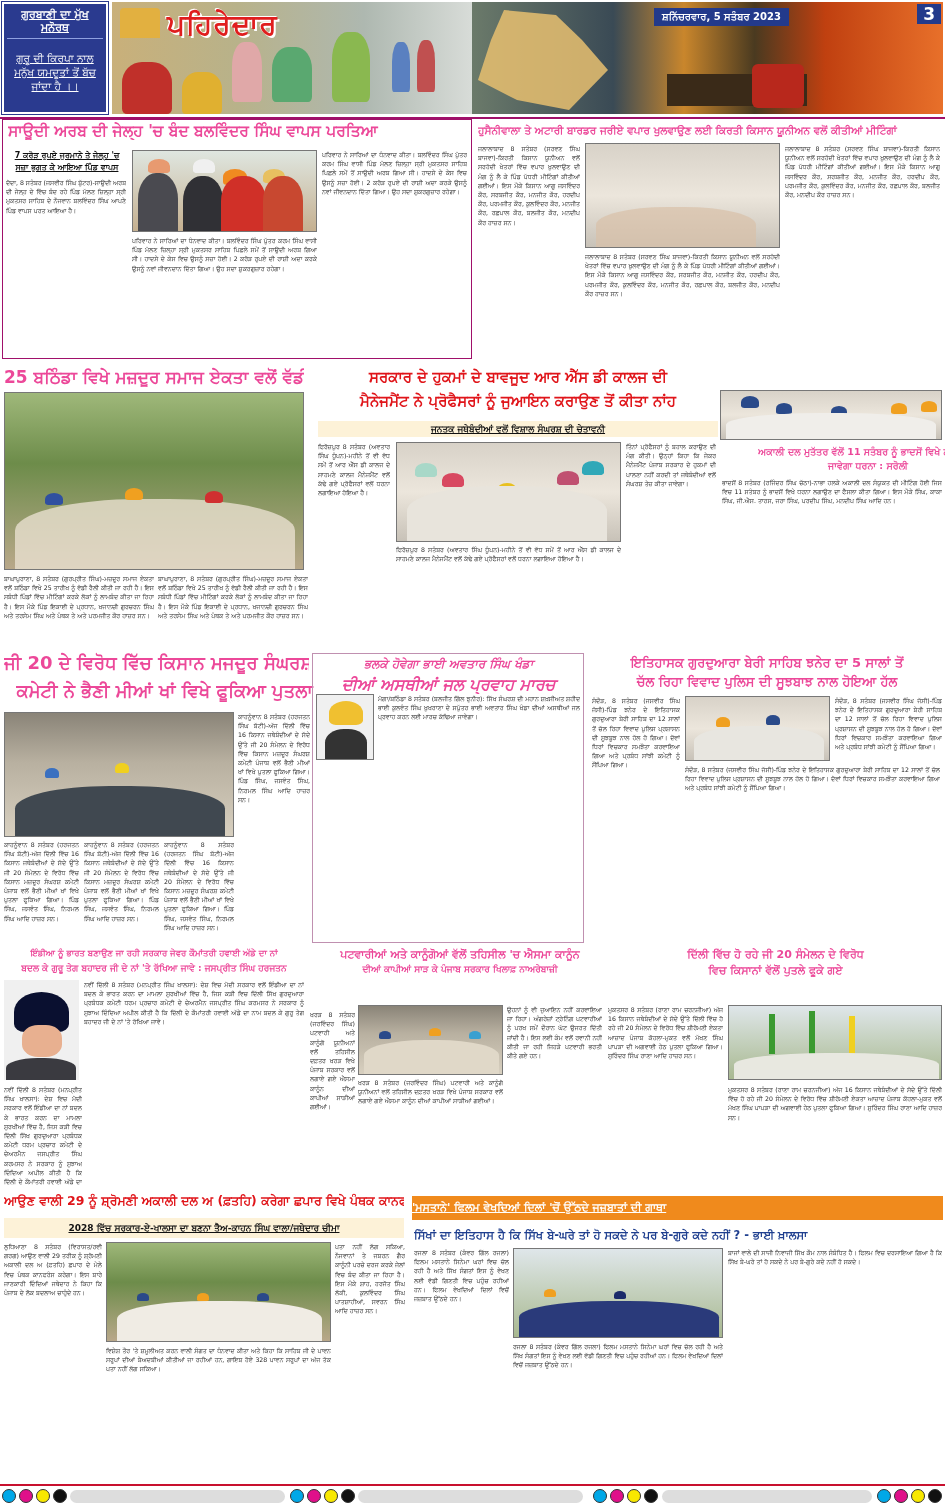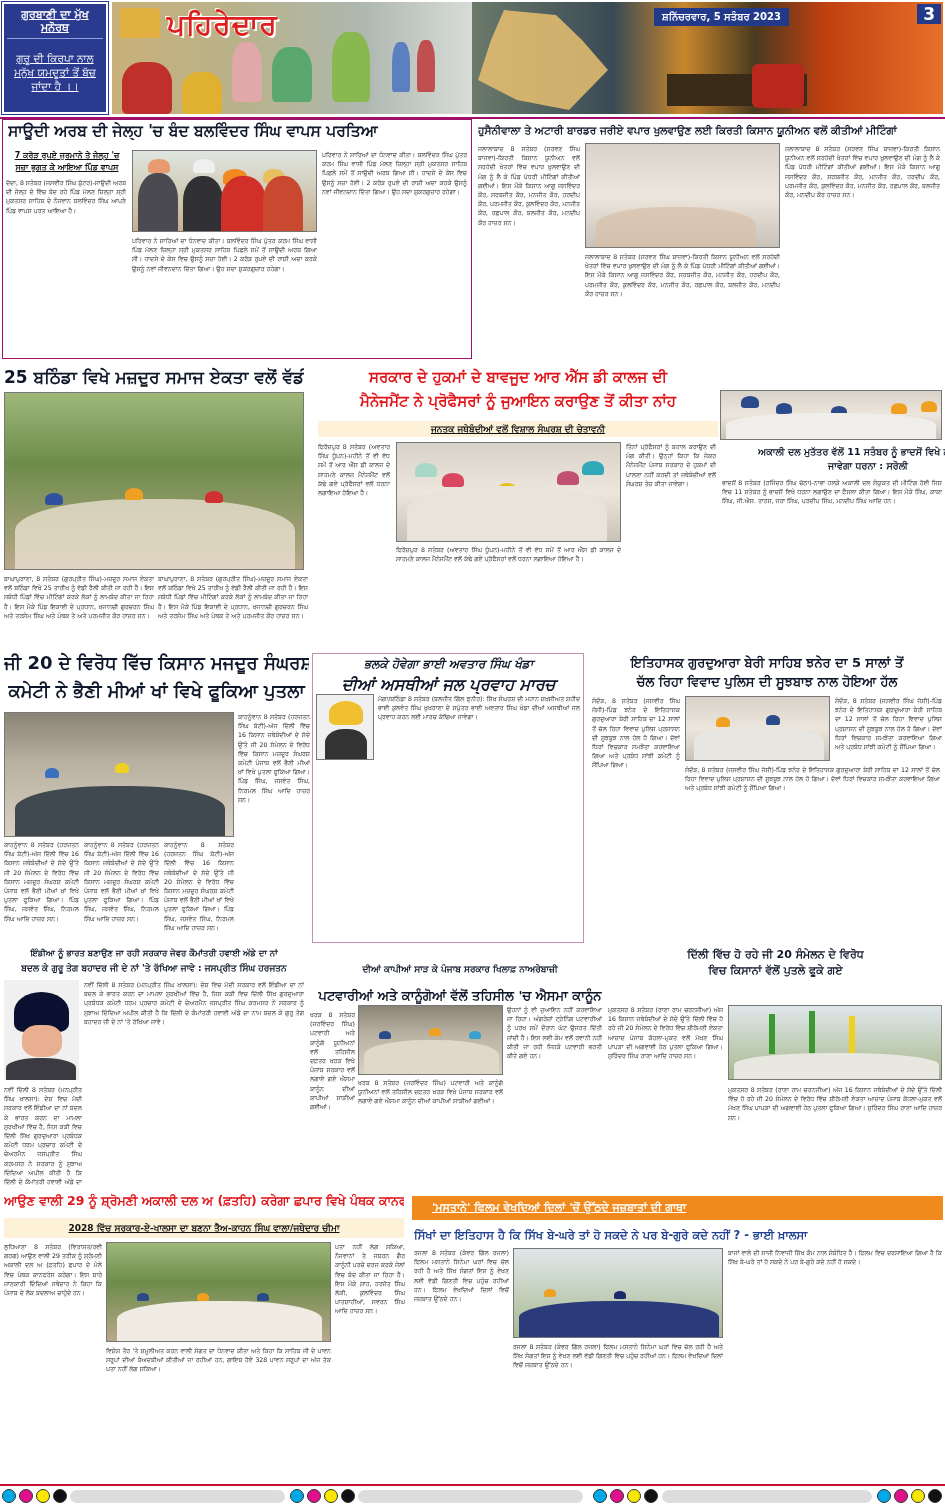--- a/index.html
+++ b/index.html
@@ -24,21 +24,21 @@
   .col { position: absolute; font-size: 6.2px; line-height: 9.2px; color: #222; text-align: justify; overflow: hidden; }
   .photo { position: absolute; overflow: hidden; border: 1px solid #777; }
   .ph-green { background: linear-gradient(180deg,#9fb87a 0%, #6d8c4a 40%, #b9a88a 100%); }
   .ph-room { background: linear-gradient(180deg,#d8d2c8 0%, #ece6dc 50%, #c8c2b8 100%); }
   .ph-street { background: linear-gradient(180deg,#8a8478 0%, #b8b0a0 40%, #d8d0c0 100%); }
   .ph-sky { background: linear-gradient(180deg,#dfe6ea 0%, #c6d2c0 45%, #a8b890 100%); }
   .ph-portrait { background: #f0f0f0; }
   .person { position: absolute; bottom: 0; border-radius: 45% 45% 0 0; }
   .turban { position: absolute; border-radius: 50% 50% 20% 20%; }
 
-  .headline { position: absolute; font-weight: bold; color: #0f172a; white-space: nowrap; overflow: hidden; }
+  .headline { position: absolute; font-weight: bold; color: #ec4899; white-space: nowrap; overflow: hidden; }
   .hl-box { position: absolute; border: 1.5px solid #a0106a; }
   .red { color: #e0151a; }
   .divider-h { position: absolute; height: 1px; background: #888; }
 
   .cmyk { position: absolute; top: 1489px; display: flex; gap: 3px; }
   .cmyk span { width: 14px; height: 14px; border-radius: 50%; display: inline-block; border: 1px solid #333; }
   .pill { position: absolute; top: 1490px; height: 13px; background: #ddd; border-radius: 7px; }
 </style>
 </head>
 <body>
@@ -125,21 +125,21 @@
   <div class="turban" style="left:55px;top:12px;width:16px;height:11px;background:#2a4a8a;"></div>
   <div class="turban" style="left:110px;top:15px;width:16px;height:11px;background:#2a4a8a;"></div>
   <div class="turban" style="left:170px;top:12px;width:16px;height:11px;background:#f0a020;"></div>
   <div class="turban" style="left:200px;top:10px;width:16px;height:11px;background:#f0a020;"></div>
   <div class="person" style="left:5px;width:210px;height:26px;background:#f0eeea;"></div>
 </div>
 <div class="headline" style="left:758px;top:445px;width:220px;font-size:9.5px;white-space:normal;text-align:center;line-height:14px;">ਅਕਾਲੀ ਦਲ ਮੁਤੱਤਰ ਵੱਲੋਂ 11 ਸਤੰਬਰ ਨੂੰ ਭਾਦਸੋਂ ਵਿਖੇ ਲਗਾਇਆ ਜਾਵੇਗਾ ਧਰਨਾ : ਸਰੋਲੀ</div>
 <div class="col" style="left:722px;top:478px;width:220px;height:160px;">ਭਾਦਸੋਂ 8 ਸਤੰਬਰ (ਰਜਿੰਦਰ ਸਿੰਘ ਚੱਠਾ)-ਨਾਭਾ ਹਲਕੇ ਅਕਾਲੀ ਦਲ ਸੰਯੁਕਤ ਦੀ ਮੀਟਿੰਗ ਹੋਈ ਜਿਸ ਵਿਚ 11 ਸਤੰਬਰ ਨੂੰ ਭਾਦਸੋਂ ਵਿਖੇ ਧਰਨਾ ਲਗਾਉਣ ਦਾ ਫੈਸਲਾ ਕੀਤਾ ਗਿਆ। ਇਸ ਮੌਕੇ ਸਿੰਘ, ਕਾਕਾ ਸਿੰਘ, ਜੀ.ਐਸ. ਤਾਰਸ, ਜਰਾ ਸਿੰਘ, ਪਰਦੀਪ ਸਿੰਘ, ਮਨਦੀਪ ਸਿੰਘ ਆਦਿ ਹਨ।</div>
 
 <div class="headline" style="left:4px;top:652px;width:305px;font-size:18px;">ਜੀ 20 ਦੇ ਵਿਰੋਧ ਵਿੱਚ ਕਿਸਾਨ ਮਜਦੂਰ ਸੰਘਰਸ਼</div>
-<div class="headline" style="left:4px;top:680px;width:305px;font-size:18px;text-align:center;">ਕਮੇਟੀ ਨੇ ਭੈਣੀ ਮੀਆਂ ਖਾਂ ਵਿਖੇ ਫੂਕਿਆ ਪੁਤਲਾ</div>
+<div class="headline" style="left:12px;top:680px;width:305px;font-size:18px;text-align:center;">ਕਮੇਟੀ ਨੇ ਭੈਣੀ ਮੀਆਂ ਖਾਂ ਵਿਖੇ ਫੂਕਿਆ ਪੁਤਲਾ</div>
 <div class="photo ph-street" style="left:4px;top:712px;width:230px;height:125px;">
   <div class="person" style="left:10px;width:210px;height:50px;background:#404850;"></div>
   <div class="turban" style="left:40px;top:55px;width:14px;height:10px;background:#3a70c0;"></div>
   <div class="turban" style="left:110px;top:50px;width:14px;height:10px;background:#f0d020;"></div>
 </div>
 <div class="col" style="left:4px;top:840px;width:75px;height:100px;">ਕਾਹਨੂੰਵਾਨ 8 ਸਤੰਬਰ (ਹਰਜਤਨ ਸਿੰਘ ਬੱਟੀ)-ਅੱਜ ਦਿੱਲੀ ਵਿੱਚ 16 ਕਿਸਾਨ ਜਥੇਬੰਦੀਆਂ ਦੇ ਸੱਦੇ ਉੱਤੇ ਜੀ 20 ਸੰਮੇਲਨ ਦੇ ਵਿਰੋਧ ਵਿੱਚ ਕਿਸਾਨ ਮਜ਼ਦੂਰ ਸੰਘਰਸ਼ ਕਮੇਟੀ ਪੰਜਾਬ ਵਲੋਂ ਭੈਣੀ ਮੀਆਂ ਖਾਂ ਵਿਖੇ ਪੁਤਲਾ ਫੂਕਿਆ ਗਿਆ। ਪਿੰਡ ਸਿੰਘ, ਜਸਵੰਤ ਸਿੰਘ, ਨਿਰਮਲ ਸਿੰਘ ਆਦਿ ਹਾਜ਼ਰ ਸਨ।</div>
 <div class="col" style="left:84px;top:840px;width:75px;height:100px;">ਕਾਹਨੂੰਵਾਨ 8 ਸਤੰਬਰ (ਹਰਜਤਨ ਸਿੰਘ ਬੱਟੀ)-ਅੱਜ ਦਿੱਲੀ ਵਿੱਚ 16 ਕਿਸਾਨ ਜਥੇਬੰਦੀਆਂ ਦੇ ਸੱਦੇ ਉੱਤੇ ਜੀ 20 ਸੰਮੇਲਨ ਦੇ ਵਿਰੋਧ ਵਿੱਚ ਕਿਸਾਨ ਮਜ਼ਦੂਰ ਸੰਘਰਸ਼ ਕਮੇਟੀ ਪੰਜਾਬ ਵਲੋਂ ਭੈਣੀ ਮੀਆਂ ਖਾਂ ਵਿਖੇ ਪੁਤਲਾ ਫੂਕਿਆ ਗਿਆ। ਪਿੰਡ ਸਿੰਘ, ਜਸਵੰਤ ਸਿੰਘ, ਨਿਰਮਲ ਸਿੰਘ ਆਦਿ ਹਾਜ਼ਰ ਸਨ।</div>
 <div class="col" style="left:164px;top:840px;width:70px;height:100px;">ਕਾਹਨੂੰਵਾਨ 8 ਸਤੰਬਰ (ਹਰਜਤਨ ਸਿੰਘ ਬੱਟੀ)-ਅੱਜ ਦਿੱਲੀ ਵਿੱਚ 16 ਕਿਸਾਨ ਜਥੇਬੰਦੀਆਂ ਦੇ ਸੱਦੇ ਉੱਤੇ ਜੀ 20 ਸੰਮੇਲਨ ਦੇ ਵਿਰੋਧ ਵਿੱਚ ਕਿਸਾਨ ਮਜ਼ਦੂਰ ਸੰਘਰਸ਼ ਕਮੇਟੀ ਪੰਜਾਬ ਵਲੋਂ ਭੈਣੀ ਮੀਆਂ ਖਾਂ ਵਿਖੇ ਪੁਤਲਾ ਫੂਕਿਆ ਗਿਆ। ਪਿੰਡ ਸਿੰਘ, ਜਸਵੰਤ ਸਿੰਘ, ਨਿਰਮਲ ਸਿੰਘ ਆਦਿ ਹਾਜ਼ਰ ਸਨ।</div>
 <div class="col" style="left:238px;top:712px;width:72px;height:228px;">ਕਾਹਨੂੰਵਾਨ 8 ਸਤੰਬਰ (ਹਰਜਤਨ ਸਿੰਘ ਬੱਟੀ)-ਅੱਜ ਦਿੱਲੀ ਵਿੱਚ 16 ਕਿਸਾਨ ਜਥੇਬੰਦੀਆਂ ਦੇ ਸੱਦੇ ਉੱਤੇ ਜੀ 20 ਸੰਮੇਲਨ ਦੇ ਵਿਰੋਧ ਵਿੱਚ ਕਿਸਾਨ ਮਜ਼ਦੂਰ ਸੰਘਰਸ਼ ਕਮੇਟੀ ਪੰਜਾਬ ਵਲੋਂ ਭੈਣੀ ਮੀਆਂ ਖਾਂ ਵਿਖੇ ਪੁਤਲਾ ਫੂਕਿਆ ਗਿਆ। ਪਿੰਡ ਸਿੰਘ, ਜਸਵੰਤ ਸਿੰਘ, ਨਿਰਮਲ ਸਿੰਘ ਆਦਿ ਹਾਜ਼ਰ ਸਨ।</div>
 
@@ -166,21 +166,21 @@
 <div class="headline" style="left:4px;top:948px;width:300px;font-size:8.5px;text-align:center;">ਇੰਡੀਆ ਨੂੰ ਭਾਰਤ ਬਣਾਉਣ ਜਾ ਰਹੀ ਸਰਕਾਰ ਜੇਵਰ ਕੌਮਾਂਤਰੀ ਹਵਾਈ ਅੱਡੇ ਦਾ ਨਾਂ</div>
 <div class="headline" style="left:4px;top:963px;width:300px;font-size:9px;text-align:center;">ਬਦਲ ਕੇ ਗੁਰੂ ਤੇਗ ਬਹਾਦਰ ਜੀ ਦੇ ਨਾਂ 'ਤੇ ਰੱਖਿਆ ਜਾਵੇ : ਜਸਪ੍ਰੀਤ ਸਿੰਘ ਹਰਜਤਨ</div>
 <div class="photo ph-portrait" style="left:4px;top:980px;width:75px;height:100px;border:none;">
   <div class="turban" style="left:10px;top:12px;width:55px;height:40px;background:#0a1030;"></div>
   <div style="position:absolute;left:18px;top:45px;width:40px;height:32px;background:#e8b090;border-radius:40%;"></div>
   <div class="person" style="left:2px;width:70px;height:22px;background:#3a3a40;"></div>
 </div>
 <div class="col" style="left:84px;top:980px;width:220px;height:205px;">ਨਵੀਂ ਦਿੱਲੀ 8 ਸਤੰਬਰ (ਮਨਪ੍ਰੀਤ ਸਿੰਘ ਖਾਲਸਾ): ਦੇਸ਼ ਵਿਚ ਮੋਦੀ ਸਰਕਾਰ ਵਲੋਂ ਇੰਡੀਆ ਦਾ ਨਾਂ ਬਦਲ ਕੇ ਭਾਰਤ ਕਰਨ ਦਾ ਮਾਮਲਾ ਸੁਰਖੀਆਂ ਵਿੱਚ ਹੈ, ਜਿਸ ਕੜੀ ਵਿਚ ਦਿੱਲੀ ਸਿੱਖ ਗੁਰਦੁਆਰਾ ਪ੍ਰਬੰਧਕ ਕਮੇਟੀ ਧਰਮ ਪ੍ਰਚਾਰ ਕਮੇਟੀ ਦੇ ਚੇਅਰਮੈਨ ਜਸਪ੍ਰੀਤ ਸਿੰਘ ਕਰਮਸਰ ਨੇ ਸਰਕਾਰ ਨੂੰ ਸੁਝਾਅ ਦਿੰਦਿਆ ਅਪੀਲ ਕੀਤੀ ਹੈ ਕਿ ਦਿੱਲੀ ਦੇ ਕੌਮਾਂਤਰੀ ਹਵਾਈ ਅੱਡੇ ਦਾ ਨਾਮ ਬਦਲ ਕੇ ਗੁਰੂ ਤੇਗ ਬਹਾਦਰ ਜੀ ਦੇ ਨਾਂ 'ਤੇ ਰੱਖਿਆ ਜਾਵੇ।</div>
 <div class="col" style="left:4px;top:1085px;width:78px;height:100px;">ਨਵੀਂ ਦਿੱਲੀ 8 ਸਤੰਬਰ (ਮਨਪ੍ਰੀਤ ਸਿੰਘ ਖਾਲਸਾ): ਦੇਸ਼ ਵਿਚ ਮੋਦੀ ਸਰਕਾਰ ਵਲੋਂ ਇੰਡੀਆ ਦਾ ਨਾਂ ਬਦਲ ਕੇ ਭਾਰਤ ਕਰਨ ਦਾ ਮਾਮਲਾ ਸੁਰਖੀਆਂ ਵਿੱਚ ਹੈ, ਜਿਸ ਕੜੀ ਵਿਚ ਦਿੱਲੀ ਸਿੱਖ ਗੁਰਦੁਆਰਾ ਪ੍ਰਬੰਧਕ ਕਮੇਟੀ ਧਰਮ ਪ੍ਰਚਾਰ ਕਮੇਟੀ ਦੇ ਚੇਅਰਮੈਨ ਜਸਪ੍ਰੀਤ ਸਿੰਘ ਕਰਮਸਰ ਨੇ ਸਰਕਾਰ ਨੂੰ ਸੁਝਾਅ ਦਿੰਦਿਆ ਅਪੀਲ ਕੀਤੀ ਹੈ ਕਿ ਦਿੱਲੀ ਦੇ ਕੌਮਾਂਤਰੀ ਹਵਾਈ ਅੱਡੇ ਦਾ ਨਾਮ ਬਦਲ ਕੇ ਗੁਰੂ ਤੇਗ ਬਹਾਦਰ ਜੀ ਦੇ ਨਾਂ 'ਤੇ ਰੱਖਿਆ ਜਾਵੇ।</div>
 
-<div class="headline" style="left:310px;top:948px;width:300px;font-size:13px;text-align:center;margin-top:40px;">ਪਟਵਾਰੀਆਂ ਅਤੇ ਕਾਨੂੰਗੋਆਂ ਵੱਲੋਂ ਤਹਿਸੀਲ 'ਚ ਐਸਮਾ ਕਾਨੂੰਨ</div>
+<div class="headline" style="left:310px;top:948px;width:300px;font-size:11px;text-align:center;">ਪਟਵਾਰੀਆਂ ਅਤੇ ਕਾਨੂੰਗੋਆਂ ਵੱਲੋਂ ਤਹਿਸੀਲ 'ਚ ਐਸਮਾ ਕਾਨੂੰਨ</div>
 <div class="headline" style="left:310px;top:964px;width:300px;font-size:9px;text-align:center;">ਦੀਆਂ ਕਾਪੀਆਂ ਸਾੜ ਕੇ ਪੰਜਾਬ ਸਰਕਾਰ ਖਿਲਾਫ਼ ਨਾਅਰੇਬਾਜ਼ੀ</div>
 <div class="col" style="left:310px;top:1010px;width:45px;height:175px;">ਖਰੜ 8 ਸਤੰਬਰ (ਜਰਵਿੰਦਰ ਸਿੰਘ) ਪਟਵਾਰੀ ਅਤੇ ਕਾਨੂੰਗੋ ਯੂਨੀਅਨਾਂ ਵਲੋਂ ਤਹਿਸੀਲ ਦਫ਼ਤਰ ਖਰੜ ਵਿਖੇ ਪੰਜਾਬ ਸਰਕਾਰ ਵਲੋਂ ਲਗਾਏ ਗਏ ਐਸਮਾ ਕਾਨੂੰਨ ਦੀਆਂ ਕਾਪੀਆਂ ਸਾੜੀਆਂ ਗਈਆਂ।</div>
 <div class="photo ph-street" style="left:358px;top:1005px;width:145px;height:70px;">
   <div class="person" style="left:5px;width:135px;height:34px;background:#e0d8c8;"></div>
   <div class="turban" style="left:20px;top:25px;width:12px;height:8px;background:#2a4a8a;"></div>
   <div class="turban" style="left:70px;top:22px;width:12px;height:8px;background:#f0a020;"></div>
   <div class="turban" style="left:110px;top:25px;width:12px;height:8px;background:#3aa0d0;"></div>
 </div>
 <div class="col" style="left:358px;top:1078px;width:145px;height:107px;">ਖਰੜ 8 ਸਤੰਬਰ (ਜਰਵਿੰਦਰ ਸਿੰਘ) ਪਟਵਾਰੀ ਅਤੇ ਕਾਨੂੰਗੋ ਯੂਨੀਅਨਾਂ ਵਲੋਂ ਤਹਿਸੀਲ ਦਫ਼ਤਰ ਖਰੜ ਵਿਖੇ ਪੰਜਾਬ ਸਰਕਾਰ ਵਲੋਂ ਲਗਾਏ ਗਏ ਐਸਮਾ ਕਾਨੂੰਨ ਦੀਆਂ ਕਾਪੀਆਂ ਸਾੜੀਆਂ ਗਈਆਂ।</div>
 <div class="col" style="left:507px;top:1005px;width:95px;height:180px;">ਉਹਨਾਂ ਨੂੰ ਵੀ ਜੁਆਇਨ ਨਹੀਂ ਕਰਵਾਇਆ ਜਾ ਰਿਹਾ। ਅੰਗਰੇਜ਼ਾਂ ਟ੍ਰੇਨਿੰਗ ਪਟਵਾਰੀਆਂ ਨੂੰ ਪਰਖ ਸਮੇਂ ਦੌਰਾਨ ਘੱਟ ਉਜਰਤ ਦਿੱਤੀ ਜਾਂਦੀ ਹੈ। ਇਸ ਲਈ ਕੰਮ ਵਲੋਂ ਰਵਾਨੀ ਨਹੀਂ ਕੀਤੀ ਜਾ ਰਹੀ ਜਿਹੜੇ ਪਟਵਾਰੀ ਭਰਤੀ ਕੀਤੇ ਗਏ ਹਨ।</div>
@@ -201,21 +201,21 @@
 <div class="col" style="left:4px;top:1242px;width:98px;height:240px;">ਲੁਧਿਆਣਾ 8 ਸਤੰਬਰ (ਵਿਰਾਸਤ/ਰਵੀ ਗਰਗ) ਆਉਣ ਵਾਲੀ 29 ਤਰੀਕ ਨੂੰ ਸ਼੍ਰੋਮਣੀ ਅਕਾਲੀ ਦਲ ਅ (ਫ਼ਤਹਿ) ਛਪਾਰ ਦੇ ਮੇਲੇ ਵਿਚ ਪੰਥਕ ਕਾਨਫਰੰਸ ਕਰੇਗਾ। ਇਸ ਬਾਰੇ ਜਾਣਕਾਰੀ ਦਿੰਦਿਆਂ ਜਥੇਦਾਰ ਨੇ ਕਿਹਾ ਕਿ ਪੰਜਾਬ ਦੇ ਲੋਕ ਬਦਲਾਅ ਚਾਹੁੰਦੇ ਹਨ।</div>
 <div class="photo ph-green" style="left:106px;top:1242px;width:225px;height:100px;">
   <div class="person" style="left:10px;width:205px;height:40px;background:#f0ece4;"></div>
   <div class="turban" style="left:30px;top:50px;width:12px;height:8px;background:#2a4a8a;"></div>
   <div class="turban" style="left:90px;top:50px;width:12px;height:8px;background:#f0a020;"></div>
   <div class="turban" style="left:150px;top:50px;width:12px;height:8px;background:#2a4a8a;"></div>
 </div>
 <div class="col" style="left:106px;top:1346px;width:225px;height:136px;">ਵਿਸ਼ੇਸ਼ ਤੌਰ 'ਤੇ ਸ਼ਮੂਲੀਅਤ ਕਰਨ ਵਾਲੀ ਸੰਗਤ ਦਾ ਧੰਨਵਾਦ ਕੀਤਾ ਅਤੇ ਕਿਹਾ ਕਿ ਸਾਹਿਬ ਜੀ ਦੇ ਪਾਵਨ ਸਰੂਪਾਂ ਦੀਆਂ ਬੇਅਦਬੀਆਂ ਕੀਤੀਆਂ ਜਾ ਰਹੀਆਂ ਹਨ, ਗਾਇਬ ਹੋਏ 328 ਪਾਵਨ ਸਰੂਪਾਂ ਦਾ ਅੱਜ ਤੱਕ ਪਤਾ ਨਹੀਂ ਲੱਗ ਸਕਿਆ।</div>
 <div class="col" style="left:335px;top:1242px;width:70px;height:240px;">ਪਤਾ ਨਹੀਂ ਲੱਗ ਸਕਿਆ, ਨੌਜਵਾਨਾਂ ਤੇ ਜਬਰਨ ਗੈਰ ਕਾਨੂੰਨੀ ਪਰਚੇ ਦਰਜ ਕਰਕੇ ਜੇਲਾਂ ਵਿਚ ਬੰਦ ਕੀਤਾ ਜਾ ਰਿਹਾ ਹੈ। ਇਸ ਮੌਕੇ ਸ਼ਾਹ, ਹਰਜੋਤ ਸਿੰਘ ਲੱਕੀ, ਕੁਲਵਿੰਦਰ ਸਿੰਘ ਪਾਤਸ਼ਾਹੀਆਂ, ਸਵਰਨ ਸਿੰਘ ਆਦਿ ਹਾਜ਼ਰ ਸਨ।</div>
 
-<div class="abs" style="left:412px;top:1196px;width:531px;height:24px;background:#f08a1c;color:#fff;font-size:11px;font-weight:bold;line-height:24px;padding-left:20px;">'ਮਸਤਾਨੇ' ਫਿਲਮ ਵੇਖਦਿਆਂ ਦਿਲਾਂ 'ਚੋਂ ਉੱਠਦੇ ਜਜ਼ਬਾਤਾਂ ਦੀ ਗਾਥਾ</div>
+<div class="abs" style="left:412px;top:1196px;width:531px;height:24px;background:#f08a1c;color:#fff;font-size:11px;font-weight:bold;line-height:24px;">'ਮਸਤਾਨੇ' ਫਿਲਮ ਵੇਖਦਿਆਂ ਦਿਲਾਂ 'ਚੋਂ ਉੱਠਦੇ ਜਜ਼ਬਾਤਾਂ ਦੀ ਗਾਥਾ</div>
 <div class="headline" style="left:414px;top:1228px;width:530px;font-size:11.5px;color:#1f3f8f;">ਸਿੱਖਾਂ ਦਾ ਇਤਿਹਾਸ ਹੈ ਕਿ ਸਿੱਖ ਬੇ-ਘਰੇ ਤਾਂ ਹੋ ਸਕਦੇ ਨੇ ਪਰ ਬੇ-ਗੁਰੇ ਕਦੇ ਨਹੀਂ ? - ਭਾਈ ਖ਼ਾਲਸਾ</div>
 <div class="col" style="left:414px;top:1248px;width:95px;height:234px;">ਰਜਲਾ 8 ਸਤੰਬਰ (ਕੰਵਰ ਗਿੱਲ ਰਜਲਾ) ਫਿਲਮ ਮਸਤਾਨੇ ਸਿਨੇਮਾ ਘਰਾਂ ਵਿਚ ਚੱਲ ਰਹੀ ਹੈ ਅਤੇ ਸਿੱਖ ਸੰਗਤਾਂ ਇਸ ਨੂੰ ਵੇਖਣ ਲਈ ਵੱਡੀ ਗਿਣਤੀ ਵਿਚ ਪਹੁੰਚ ਰਹੀਆਂ ਹਨ। ਫਿਲਮ ਵੇਖਦਿਆਂ ਦਿਲਾਂ ਵਿਚੋਂ ਜਜ਼ਬਾਤ ਉੱਠਦੇ ਹਨ।</div>
 <div class="photo ph-sky" style="left:513px;top:1248px;width:210px;height:90px;">
   <div class="person" style="left:5px;width:200px;height:36px;background:#2a3a7a;"></div>
   <div class="turban" style="left:30px;top:40px;width:12px;height:8px;background:#f0a020;"></div>
   <div class="turban" style="left:100px;top:42px;width:12px;height:8px;background:#1a2a6a;"></div>
 </div>
 <div class="col" style="left:513px;top:1342px;width:210px;height:140px;">ਰਜਲਾ 8 ਸਤੰਬਰ (ਕੰਵਰ ਗਿੱਲ ਰਜਲਾ) ਫਿਲਮ ਮਸਤਾਨੇ ਸਿਨੇਮਾ ਘਰਾਂ ਵਿਚ ਚੱਲ ਰਹੀ ਹੈ ਅਤੇ ਸਿੱਖ ਸੰਗਤਾਂ ਇਸ ਨੂੰ ਵੇਖਣ ਲਈ ਵੱਡੀ ਗਿਣਤੀ ਵਿਚ ਪਹੁੰਚ ਰਹੀਆਂ ਹਨ। ਫਿਲਮ ਵੇਖਦਿਆਂ ਦਿਲਾਂ ਵਿਚੋਂ ਜਜ਼ਬਾਤ ਉੱਠਦੇ ਹਨ।</div>
 <div class="col" style="left:728px;top:1248px;width:214px;height:234px;">ਬਾਜਾਂ ਵਾਲੇ ਦੀ ਸਾਜੀ ਨਿਵਾਜੀ ਸਿੱਖ ਕੌਮ ਨਾਲ ਸੰਬੰਧਿਤ ਹੈ। ਫਿਲਮ ਵਿਚ ਦਰਸਾਇਆ ਗਿਆ ਹੈ ਕਿ ਸਿੱਖ ਬੇ-ਘਰੇ ਤਾਂ ਹੋ ਸਕਦੇ ਨੇ ਪਰ ਬੇ-ਗੁਰੇ ਕਦੇ ਨਹੀਂ ਹੋ ਸਕਦੇ।</div>
 

